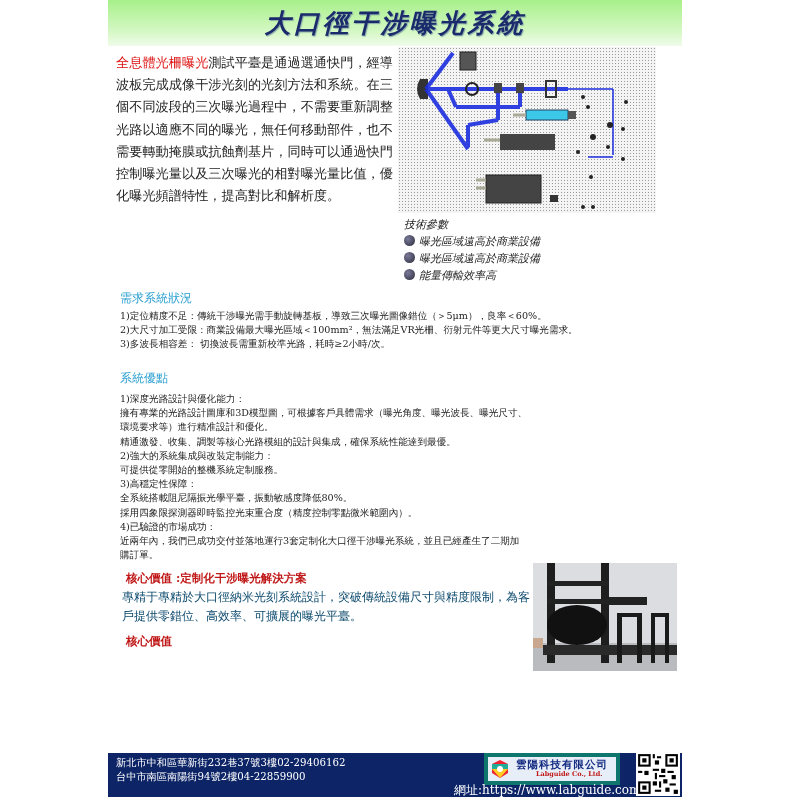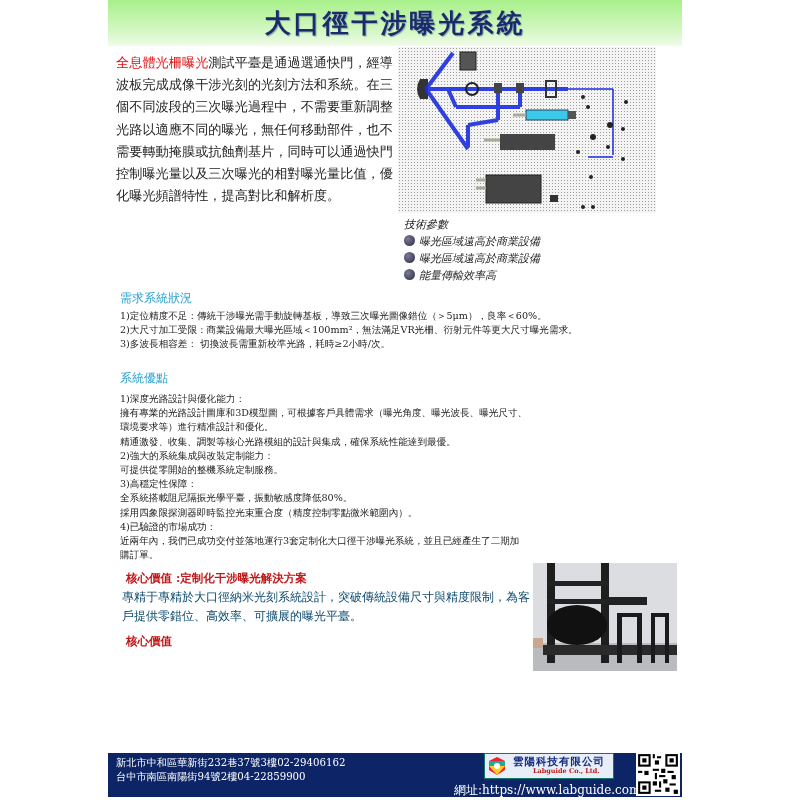--- a/index.html
+++ b/index.html
@@ -4,21 +4,21 @@
 <style>
   html, body { margin:0; padding:0; background:#ffffff; }
   body { width:800px; height:800px; position:relative; overflow:hidden;
          font-family:"DejaVu Serif", "Liberation Serif", serif; color:#222; }
   .page { position:absolute; left:108px; top:0; width:574px; height:800px; background:#fff; }
 
   .title-banner { position:absolute; left:0; top:0; width:574px; height:46px;
     background:linear-gradient(to bottom, #a8f08a 0%, #d6f8c6 70%, #f0fcea 100%); }
   .title-text { position:absolute; left:0; right:0; top:6px; text-align:center;
     font-size:26px; font-weight:bold; color:#1b2a6b; letter-spacing:3px;
-    text-shadow:1px 1px 1px #8aa; font-family:"DejaVu Serif", serif; }
+    text-shadow:1px 1px 1px #8aa; font-family:"DejaVu Serif", serif;font-style:italic; }
 
   .intro { position:absolute; left:8px; top:52px; width:282px; font-size:13.2px; line-height:22.2px; color:#222; }
   .intro .red { color:#d11; }
 
   .diagram { position:absolute; left:290px; top:47px; width:258px; height:166px;
     background-color:#f4f4f4;
     background-image:radial-gradient(#9a9a9a 0.8px, transparent 0.9px);
     background-size:3px 3px; }
   .diagram svg { position:absolute; left:0; top:0; }
 
@@ -31,21 +31,21 @@
 
   .core-head { position:absolute; left:18px; top:571px; font-size:11.5px; font-weight:bold; color:#c01818; }
   .core-body { position:absolute; left:14px; top:588px; width:410px; font-size:12px; line-height:19px; color:#0c4a6e; }
   .case-head { position:absolute; left:18px; top:634px; font-size:11.5px; font-weight:bold; color:#c01818; }
   .case-body { position:absolute; left:14px; top:651px; width:410px; font-size:12px; line-height:18.6px; color:#222; }
 
   .photo { position:absolute; left:425px; top:563px; width:144px; height:108px; background:#d9dadc; overflow:hidden; }
 
   .footer { position:absolute; left:0; top:753px; width:574px; height:44px; background:#0d2567; }
   .footer-lines { position:absolute; left:8px; top:3px; font-size:10.2px; line-height:13.5px; color:#ffffff; font-family:"DejaVu Serif", serif; }
-  .logo-box { position:absolute; left:376px; top:0px; width:128px; height:24px; background:#e8eef8; border:1px solid #0f766e; }
+  .logo-box { position:absolute; left:376px; top:0px; width:128px; height:24px; background:#e8eef8; border:4px solid #0f766e; }
   .logo-mark { position:absolute; left:4px; top:3px; width:16px; height:18px; }
   .logo-cn { position:absolute; left:28px; top:1px; font-size:10.5px; font-weight:bold; color:#122a80; letter-spacing:1px; }
   .logo-en { position:absolute; left:48px; top:13px; font-size:6.5px; color:#c01818; font-weight:bold; }
   .url { position:absolute; left:346px; top:29px; font-size:12px; color:#fff; }
   .qr { position:absolute; left:528px; top:-1px; width:44px; height:44px; background:#fff; }
 </style>
 </head>
 <body>
 
 <div class="page">

